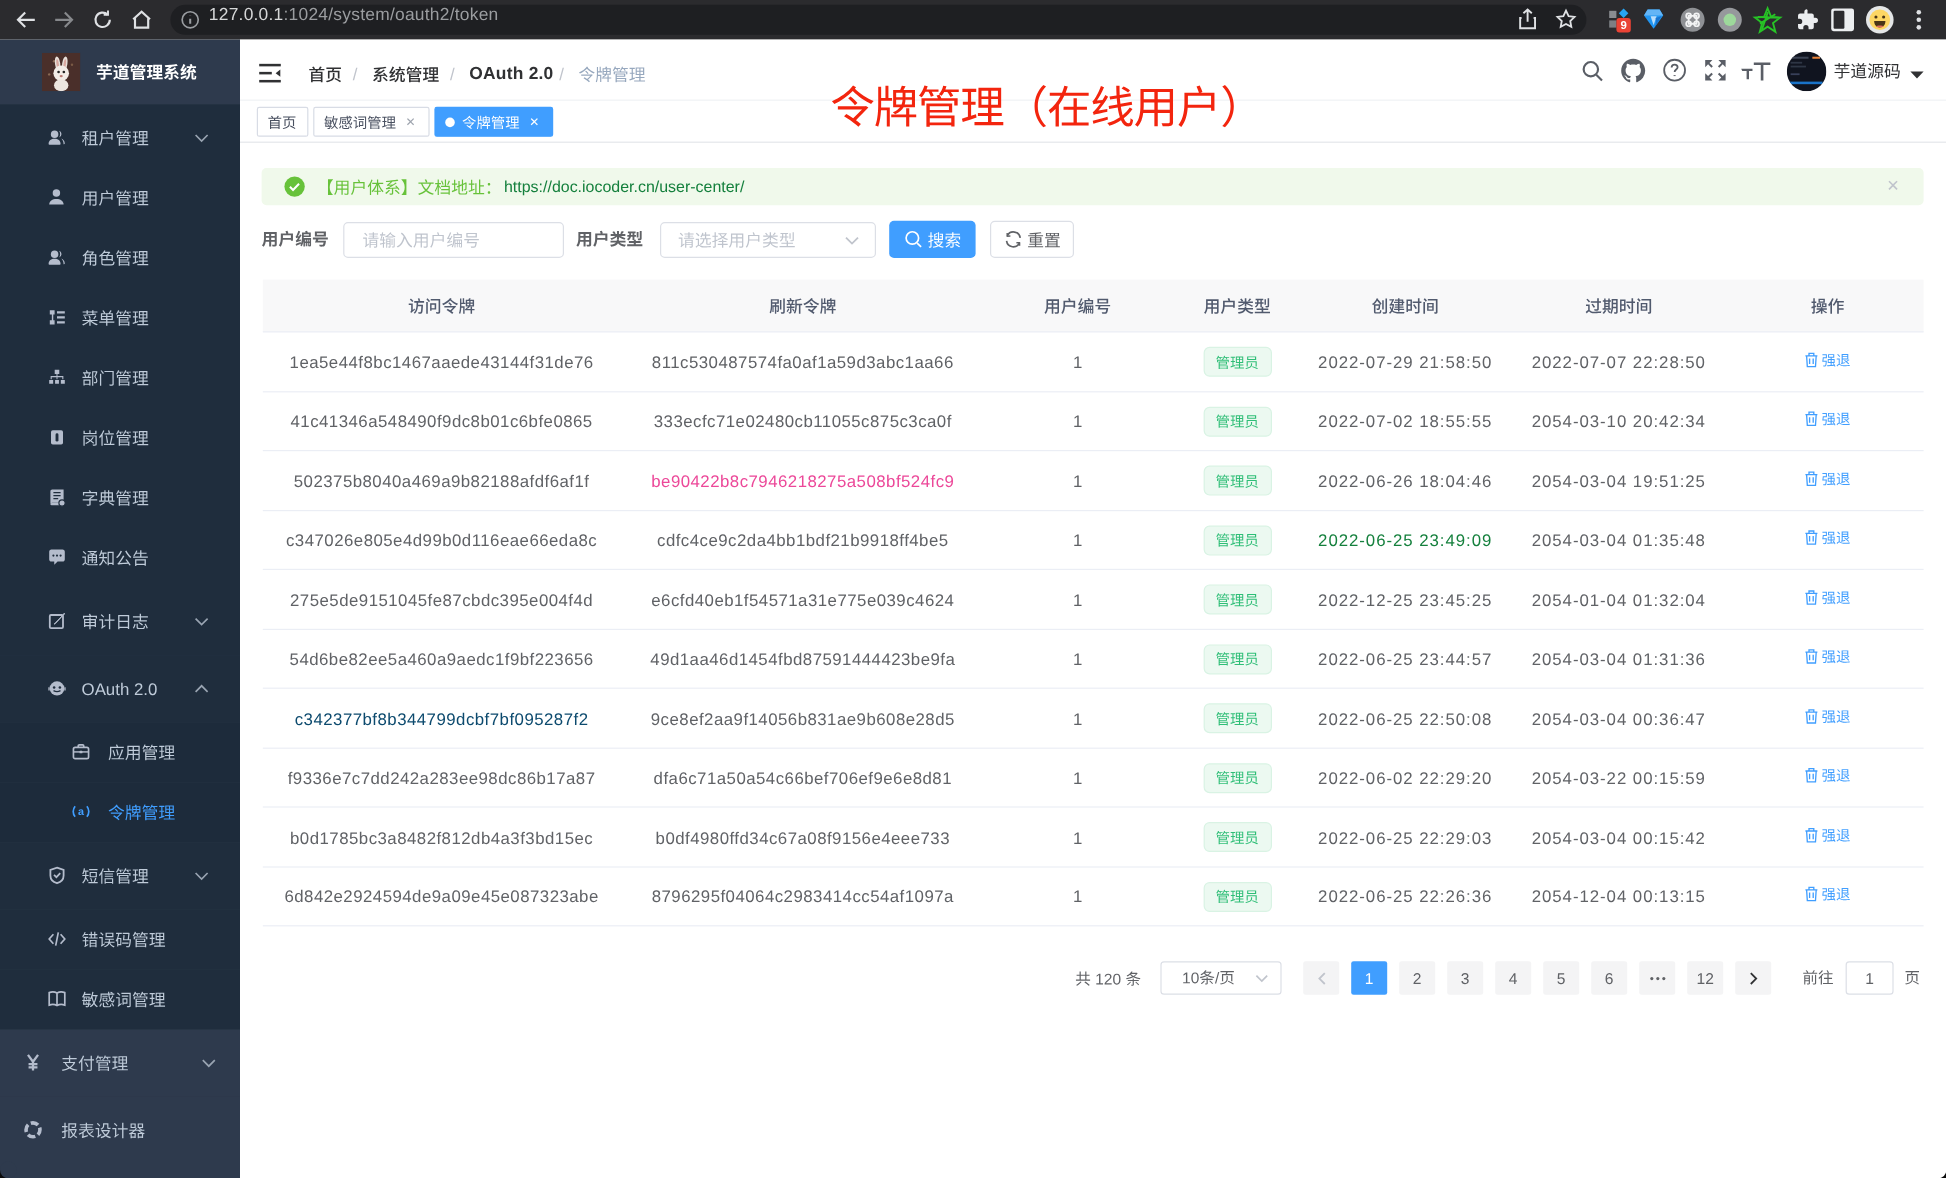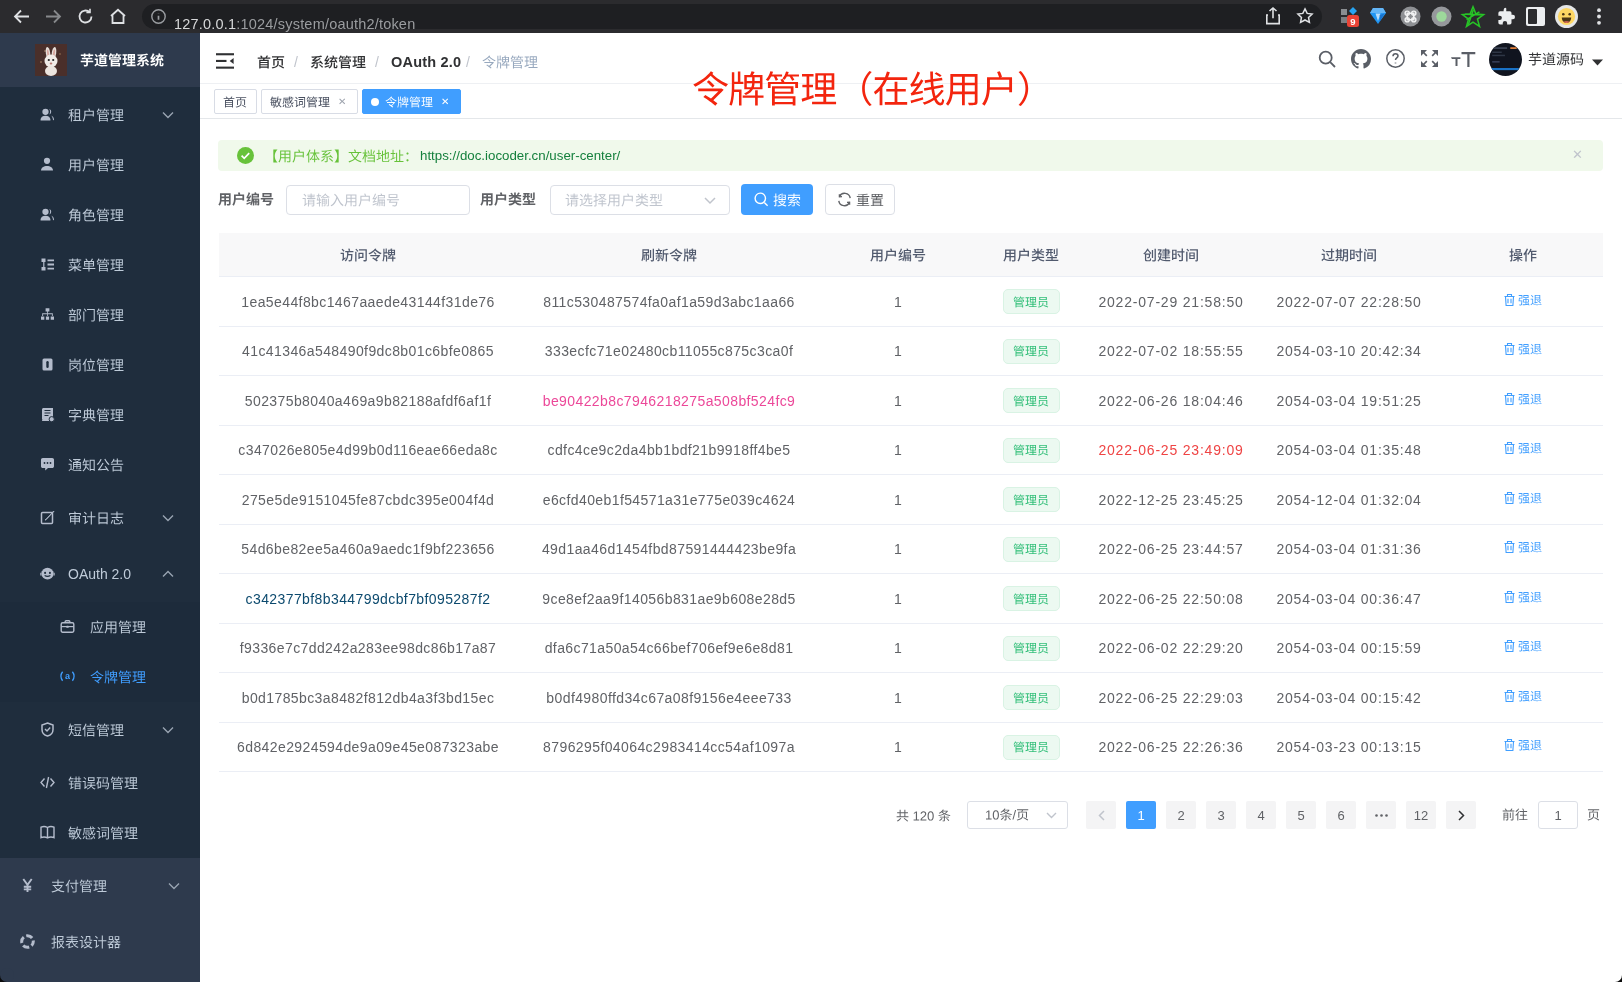--- a/index.html
+++ b/index.html
@@ -144,21 +144,21 @@
     <path d="M13 .8v3.6H9.4" stroke-width="1.6"></path>
   </svg>
 <svg class="abs ic" style="left:109px;top:8px" width="18" height="17" viewBox="0 0 18 17" fill="none" stroke="#dfe1e4" stroke-width="1.8">
     <path d="M2 8L9 1.8 16 8M3.5 6.8V15h11V6.8"></path>
   </svg>
 <div class="abs" style="left:142px;top:4px;width:1180px;height:25px;background:#1e1f22;border-radius:13px"></div>
 <svg class="abs ic" style="left:151px;top:9px" width="15" height="15" viewBox="0 0 15 15" fill="none" stroke="#9a9da1" stroke-width="1.4">
     <circle cx="7.5" cy="7.5" r="6.7"></circle>
     <path d="M7.5 6.7v4M7.5 4.2v.2" stroke-width="1.7"></path>
   </svg>
-<div class="abs" style="left:174px;top:16px;height:25px;display:flex;font-size:14.5px;color:#d6d7d8;letter-spacing:.2px">
+<div class="abs" style="left:174px;top:0;height:25px;display:flex;align-items:center;font-size:14.5px;color:#d6d7d8;letter-spacing:.2px">
     <span>127.0.0.1<span style="color:#9b9da0">:1024/system/oauth2/token</span></span>
   </div>
 <svg class="abs ic" style="left:1265px;top:7px" width="16" height="18" viewBox="0 0 16 18" fill="none" stroke="#dfe1e4" stroke-width="1.6">
     <path d="M8 1.2v10M4.5 4L8 1l3.5 3M3 8H1.8v8.6h12.4V8H13"></path>
   </svg>
 <svg class="abs ic" style="left:1296px;top:7px" width="18" height="18" viewBox="0 0 24 24" fill="none" stroke="#dfe1e4" stroke-width="2">
     <path d="M12 2.5l2.9 6 6.6.9-4.8 4.6 1.2 6.5-5.9-3.2-5.9 3.2 1.2-6.5L2.5 9.4l6.6-.9z"></path>
   </svg>
 <svg class="abs ic" style="left:1340px;top:6px" width="22" height="22" viewBox="0 0 22 22">
     <rect x="1" y="3" width="6" height="6" fill="#8a8d91"></rect>
@@ -832,21 +832,21 @@
 <div class="abs" style="left:368.0px;top:442.2px;width:0;display:flex;justify-content:center">
     <span style="font-size:14px;color:#606266;white-space:nowrap;letter-spacing:0.4px">c347026e805e4d99b0d116eae66eda8c</span>
   </div>
 <div class="abs" style="left:669.0px;top:442.2px;width:0;display:flex;justify-content:center">
     <span style="font-size:14px;color:#606266;white-space:nowrap;letter-spacing:0.4px">cdfc4ce9c2da4bb1bdf21b9918ff4be5</span>
   </div>
 <div class="abs" style="left:898.0px;top:442.2px;width:0;display:flex;justify-content:center">
     <span style="font-size:14px;color:#606266;white-space:nowrap;letter-spacing:0.0px">1</span>
   </div>
 <div class="abs" style="left:1171.0px;top:442.2px;width:0;display:flex;justify-content:center">
-    <span style="font-size:14px;color:#ef4444;white-space:nowrap;letter-spacing:0.8px">2022-06-25 23:49:09</span>
+    <span style="font-size:14px;color:#15803d;white-space:nowrap;letter-spacing:0.8px">2022-06-25 23:49:09</span>
   </div>
 <div class="abs" style="left:1349.0px;top:442.2px;width:0;display:flex;justify-content:center">
     <span style="font-size:14px;color:#606266;white-space:nowrap;letter-spacing:0.8px">2054-03-04 01:35:48</span>
   </div>
 <div class="abs row" style="left:1002.5px;top:437.8px;width:57px;height:25px;background:#ecf9f1;border:1px solid #d9f3e4;border-radius:5px;justify-content:center">
     <svg class="t " style="" width="36.0" height="12" viewBox="0 -880 3000 1000" fill="#2fbe77">
       <use href="#q8" x="0"></use>
       <use href="#q9" x="1000"></use>
       <use href="#q109" x="2000"></use>
     </svg>
@@ -867,21 +867,21 @@
 <div class="abs" style="left:669.0px;top:491.8px;width:0;display:flex;justify-content:center">
     <span style="font-size:14px;color:#606266;white-space:nowrap;letter-spacing:0.4px">e6cfd40eb1f54571a31e775e039c4624</span>
   </div>
 <div class="abs" style="left:898.0px;top:491.8px;width:0;display:flex;justify-content:center">
     <span style="font-size:14px;color:#606266;white-space:nowrap;letter-spacing:0.0px">1</span>
   </div>
 <div class="abs" style="left:1171.0px;top:491.8px;width:0;display:flex;justify-content:center">
     <span style="font-size:14px;color:#606266;white-space:nowrap;letter-spacing:0.8px">2022-12-25 23:45:25</span>
   </div>
 <div class="abs" style="left:1349.0px;top:491.8px;width:0;display:flex;justify-content:center">
-    <span style="font-size:14px;color:#606266;white-space:nowrap;letter-spacing:0.8px">2054-12-04 01:32:04</span>
+    <span style="font-size:14px;color:#606266;white-space:nowrap;letter-spacing:0.8px">2054-01-04 01:32:04</span>
   </div>
 <div class="abs row" style="left:1002.5px;top:487.2px;width:57px;height:25px;background:#ecf9f1;border:1px solid #d9f3e4;border-radius:5px;justify-content:center">
     <svg class="t " style="" width="36.0" height="12" viewBox="0 -880 3000 1000" fill="#2fbe77">
       <use href="#q8" x="0"></use>
       <use href="#q9" x="1000"></use>
       <use href="#q109" x="2000"></use>
     </svg>
   </div>
 <div class="abs row" style="left:1504.0px;top:491.8px">
     <svg class="ic" width="11" height="12" viewBox="0 0 11 12" fill="none" stroke="#409eff" stroke-width="1.1" style="margin-right:3px">
@@ -963,21 +963,21 @@
 <div class="abs" style="left:669.0px;top:640.2px;width:0;display:flex;justify-content:center">
     <span style="font-size:14px;color:#606266;white-space:nowrap;letter-spacing:0.4px">dfa6c71a50a54c66bef706ef9e6e8d81</span>
   </div>
 <div class="abs" style="left:898.0px;top:640.2px;width:0;display:flex;justify-content:center">
     <span style="font-size:14px;color:#606266;white-space:nowrap;letter-spacing:0.0px">1</span>
   </div>
 <div class="abs" style="left:1171.0px;top:640.2px;width:0;display:flex;justify-content:center">
     <span style="font-size:14px;color:#606266;white-space:nowrap;letter-spacing:0.8px">2022-06-02 22:29:20</span>
   </div>
 <div class="abs" style="left:1349.0px;top:640.2px;width:0;display:flex;justify-content:center">
-    <span style="font-size:14px;color:#606266;white-space:nowrap;letter-spacing:0.8px">2054-03-04 00:15:59</span>
+    <span style="font-size:14px;color:#606266;white-space:nowrap;letter-spacing:0.8px">2054-03-22 00:15:59</span>
   </div>
 <div class="abs row" style="left:1002.5px;top:635.8px;width:57px;height:25px;background:#ecf9f1;border:1px solid #d9f3e4;border-radius:5px;justify-content:center">
     <svg class="t " style="" width="36.0" height="12" viewBox="0 -880 3000 1000" fill="#2fbe77">
       <use href="#q8" x="0"></use>
       <use href="#q9" x="1000"></use>
       <use href="#q109" x="2000"></use>
     </svg>
   </div>
 <div class="abs row" style="left:1504.0px;top:640.2px">
     <svg class="ic" width="11" height="12" viewBox="0 0 11 12" fill="none" stroke="#409eff" stroke-width="1.1" style="margin-right:3px">
@@ -1027,21 +1027,21 @@
 <div class="abs" style="left:669.0px;top:739.2px;width:0;display:flex;justify-content:center">
     <span style="font-size:14px;color:#606266;white-space:nowrap;letter-spacing:0.4px">8796295f04064c2983414cc54af1097a</span>
   </div>
 <div class="abs" style="left:898.0px;top:739.2px;width:0;display:flex;justify-content:center">
     <span style="font-size:14px;color:#606266;white-space:nowrap;letter-spacing:0.0px">1</span>
   </div>
 <div class="abs" style="left:1171.0px;top:739.2px;width:0;display:flex;justify-content:center">
     <span style="font-size:14px;color:#606266;white-space:nowrap;letter-spacing:0.8px">2022-06-25 22:26:36</span>
   </div>
 <div class="abs" style="left:1349.0px;top:739.2px;width:0;display:flex;justify-content:center">
-    <span style="font-size:14px;color:#606266;white-space:nowrap;letter-spacing:0.8px">2054-03-23 00:13:15</span>
+    <span style="font-size:14px;color:#606266;white-space:nowrap;letter-spacing:0.8px">2054-12-04 00:13:15</span>
   </div>
 <div class="abs row" style="left:1002.5px;top:734.8px;width:57px;height:25px;background:#ecf9f1;border:1px solid #d9f3e4;border-radius:5px;justify-content:center">
     <svg class="t " style="" width="36.0" height="12" viewBox="0 -880 3000 1000" fill="#2fbe77">
       <use href="#q8" x="0"></use>
       <use href="#q9" x="1000"></use>
       <use href="#q109" x="2000"></use>
     </svg>
   </div>
 <div class="abs row" style="left:1504.0px;top:739.2px">
     <svg class="ic" width="11" height="12" viewBox="0 0 11 12" fill="none" stroke="#409eff" stroke-width="1.1" style="margin-right:3px">

